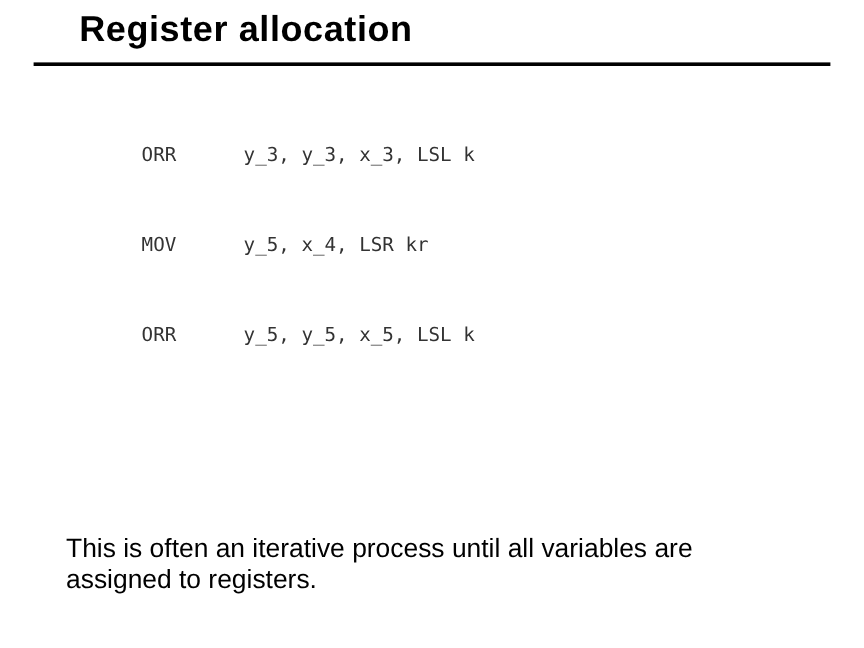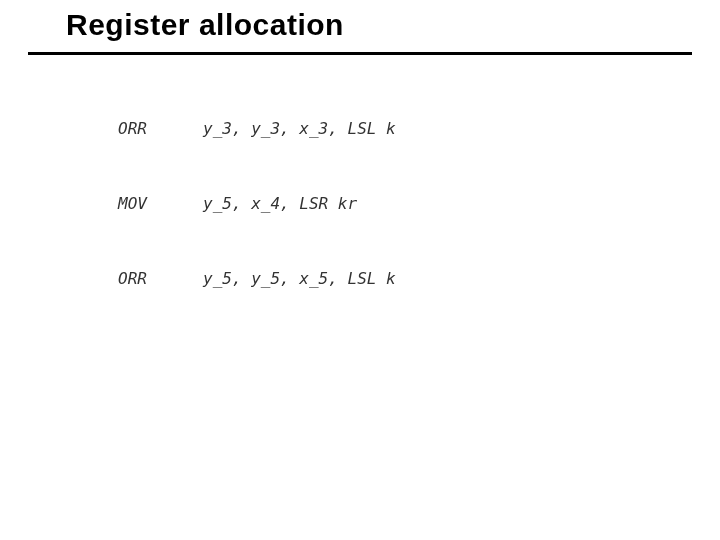--- a/index.html
+++ b/index.html
@@ -36,21 +36,21 @@
   .code {
     position: absolute;
     left: 118px;
     top: 66px;
     font-family: "DejaVu Sans Mono", "Menlo", "Consolas", monospace;
     font-size: 16px;
     line-height: 25px;
     white-space: pre;
     color: #333;
   }
-  .code .row { display: block; font-style: italic; }
+  .code .row { display: block; }
   .code .mn { display: inline-block; width: 85px; }
   .code .ops { display: inline-block; width: 240px; }
   .code .cm { color: #333; }
   .note {
     position: absolute;
     left: 55px;
     top: 444px;
     right: 55px;
     font-size: 22px;
     line-height: 26px;
@@ -71,13 +71,14 @@
     
     
     
     
     
     
     
     
   </div>
 
+  <div class="note">This is often an iterative process until all variables are assigned to registers.</div>
 </div>
 
 </body></html>

